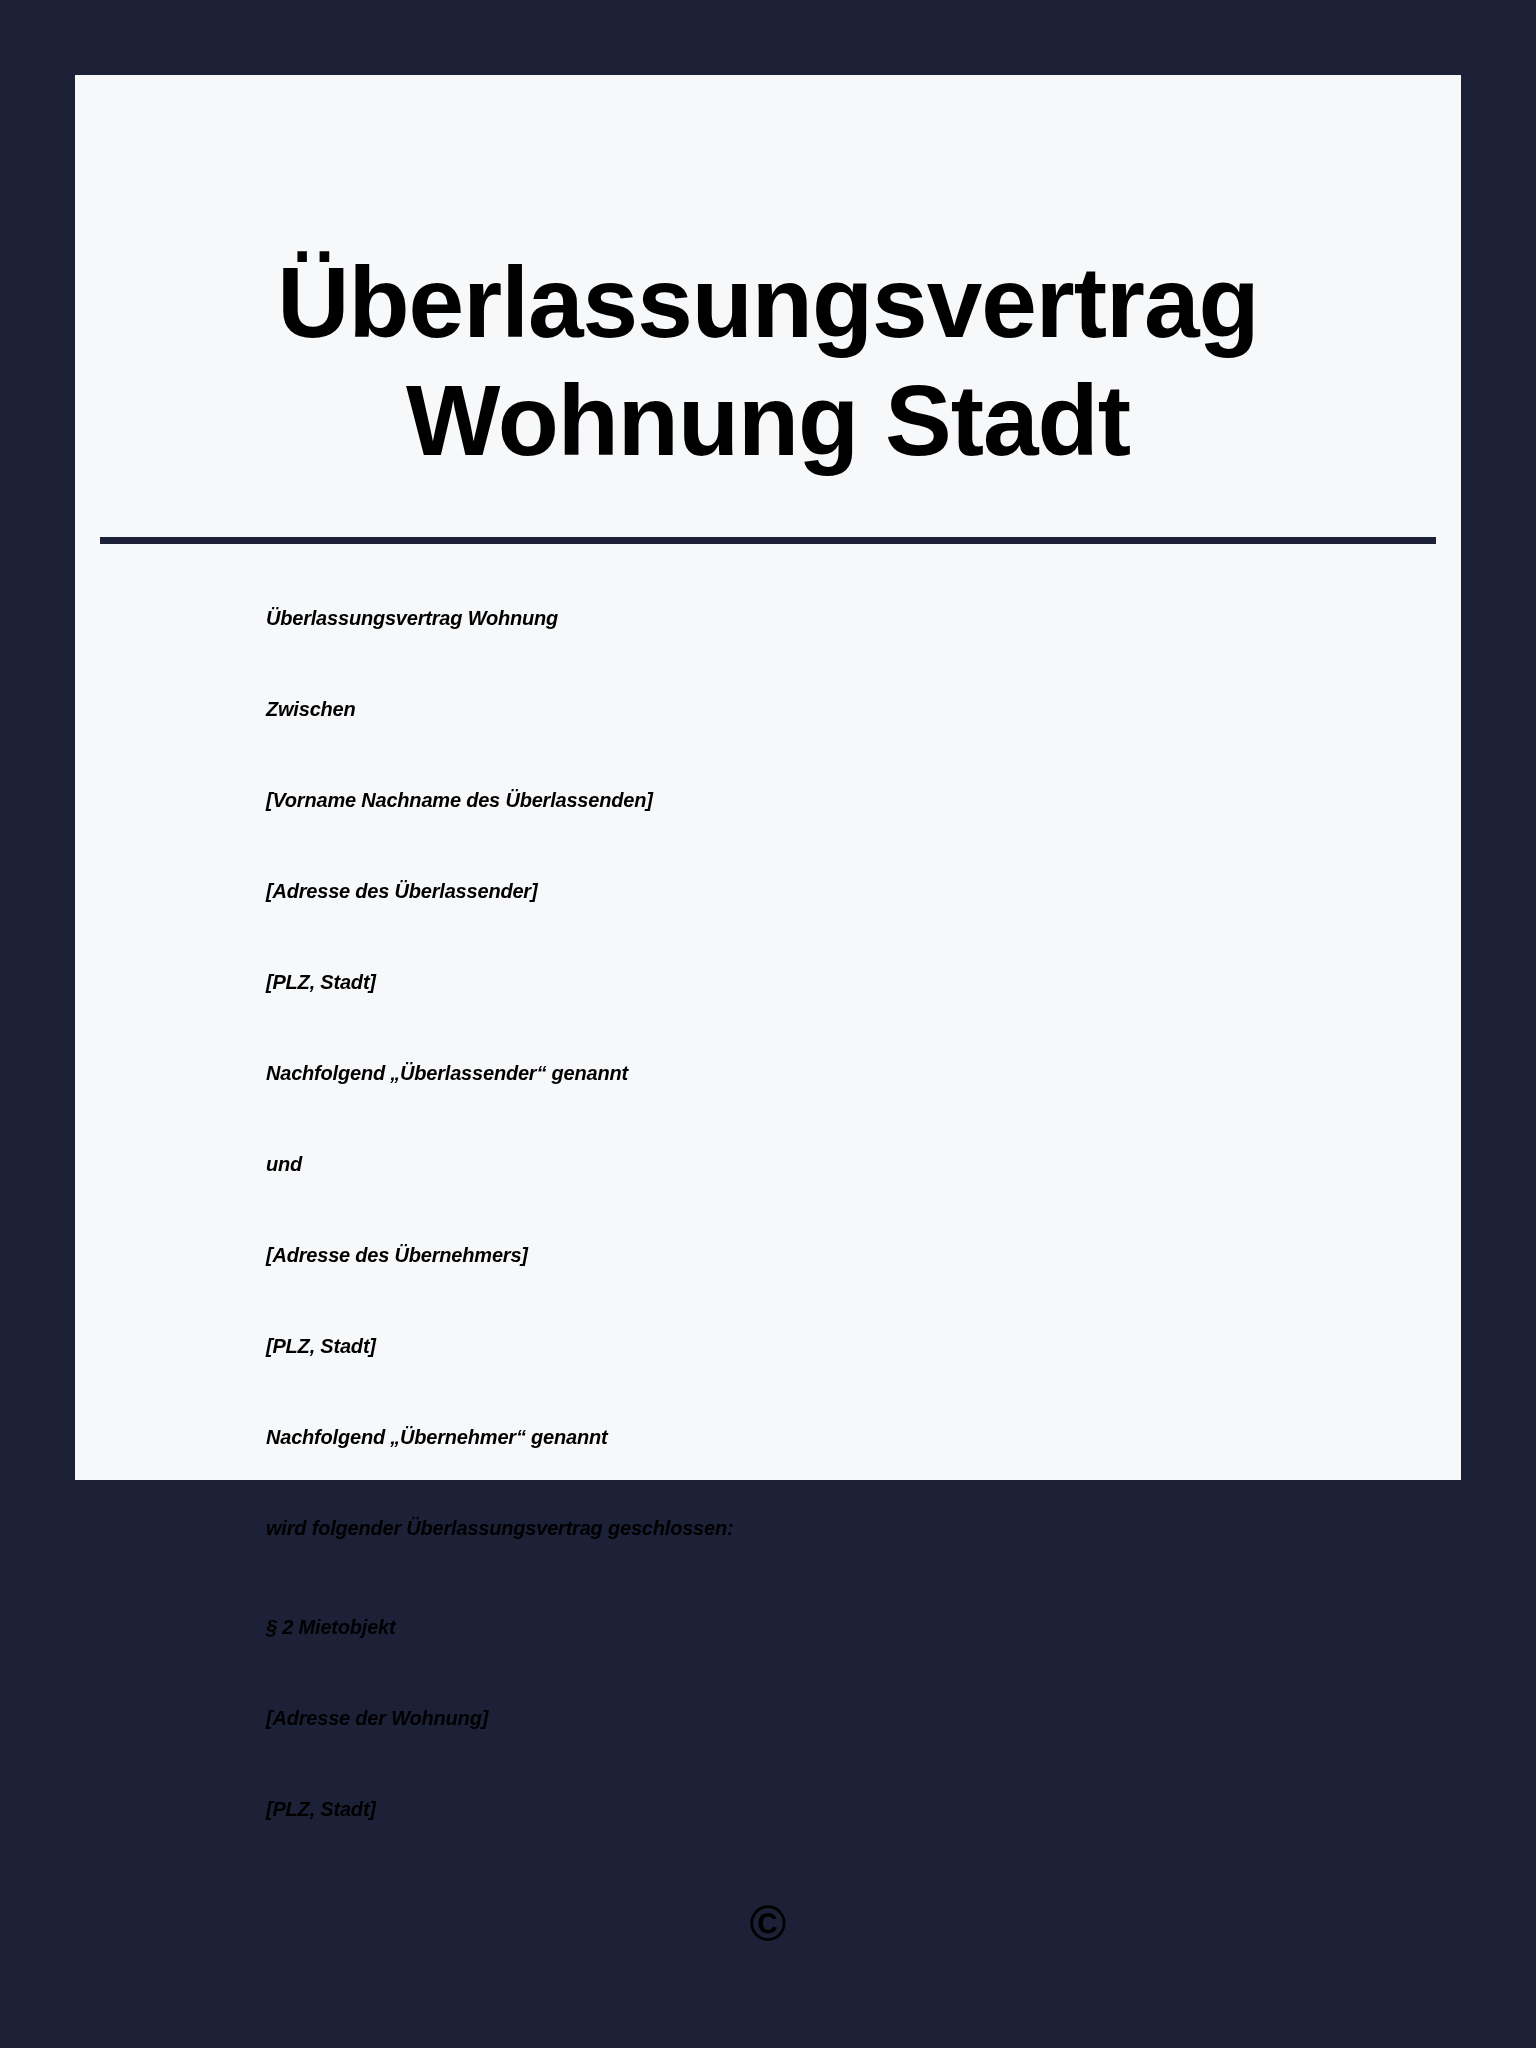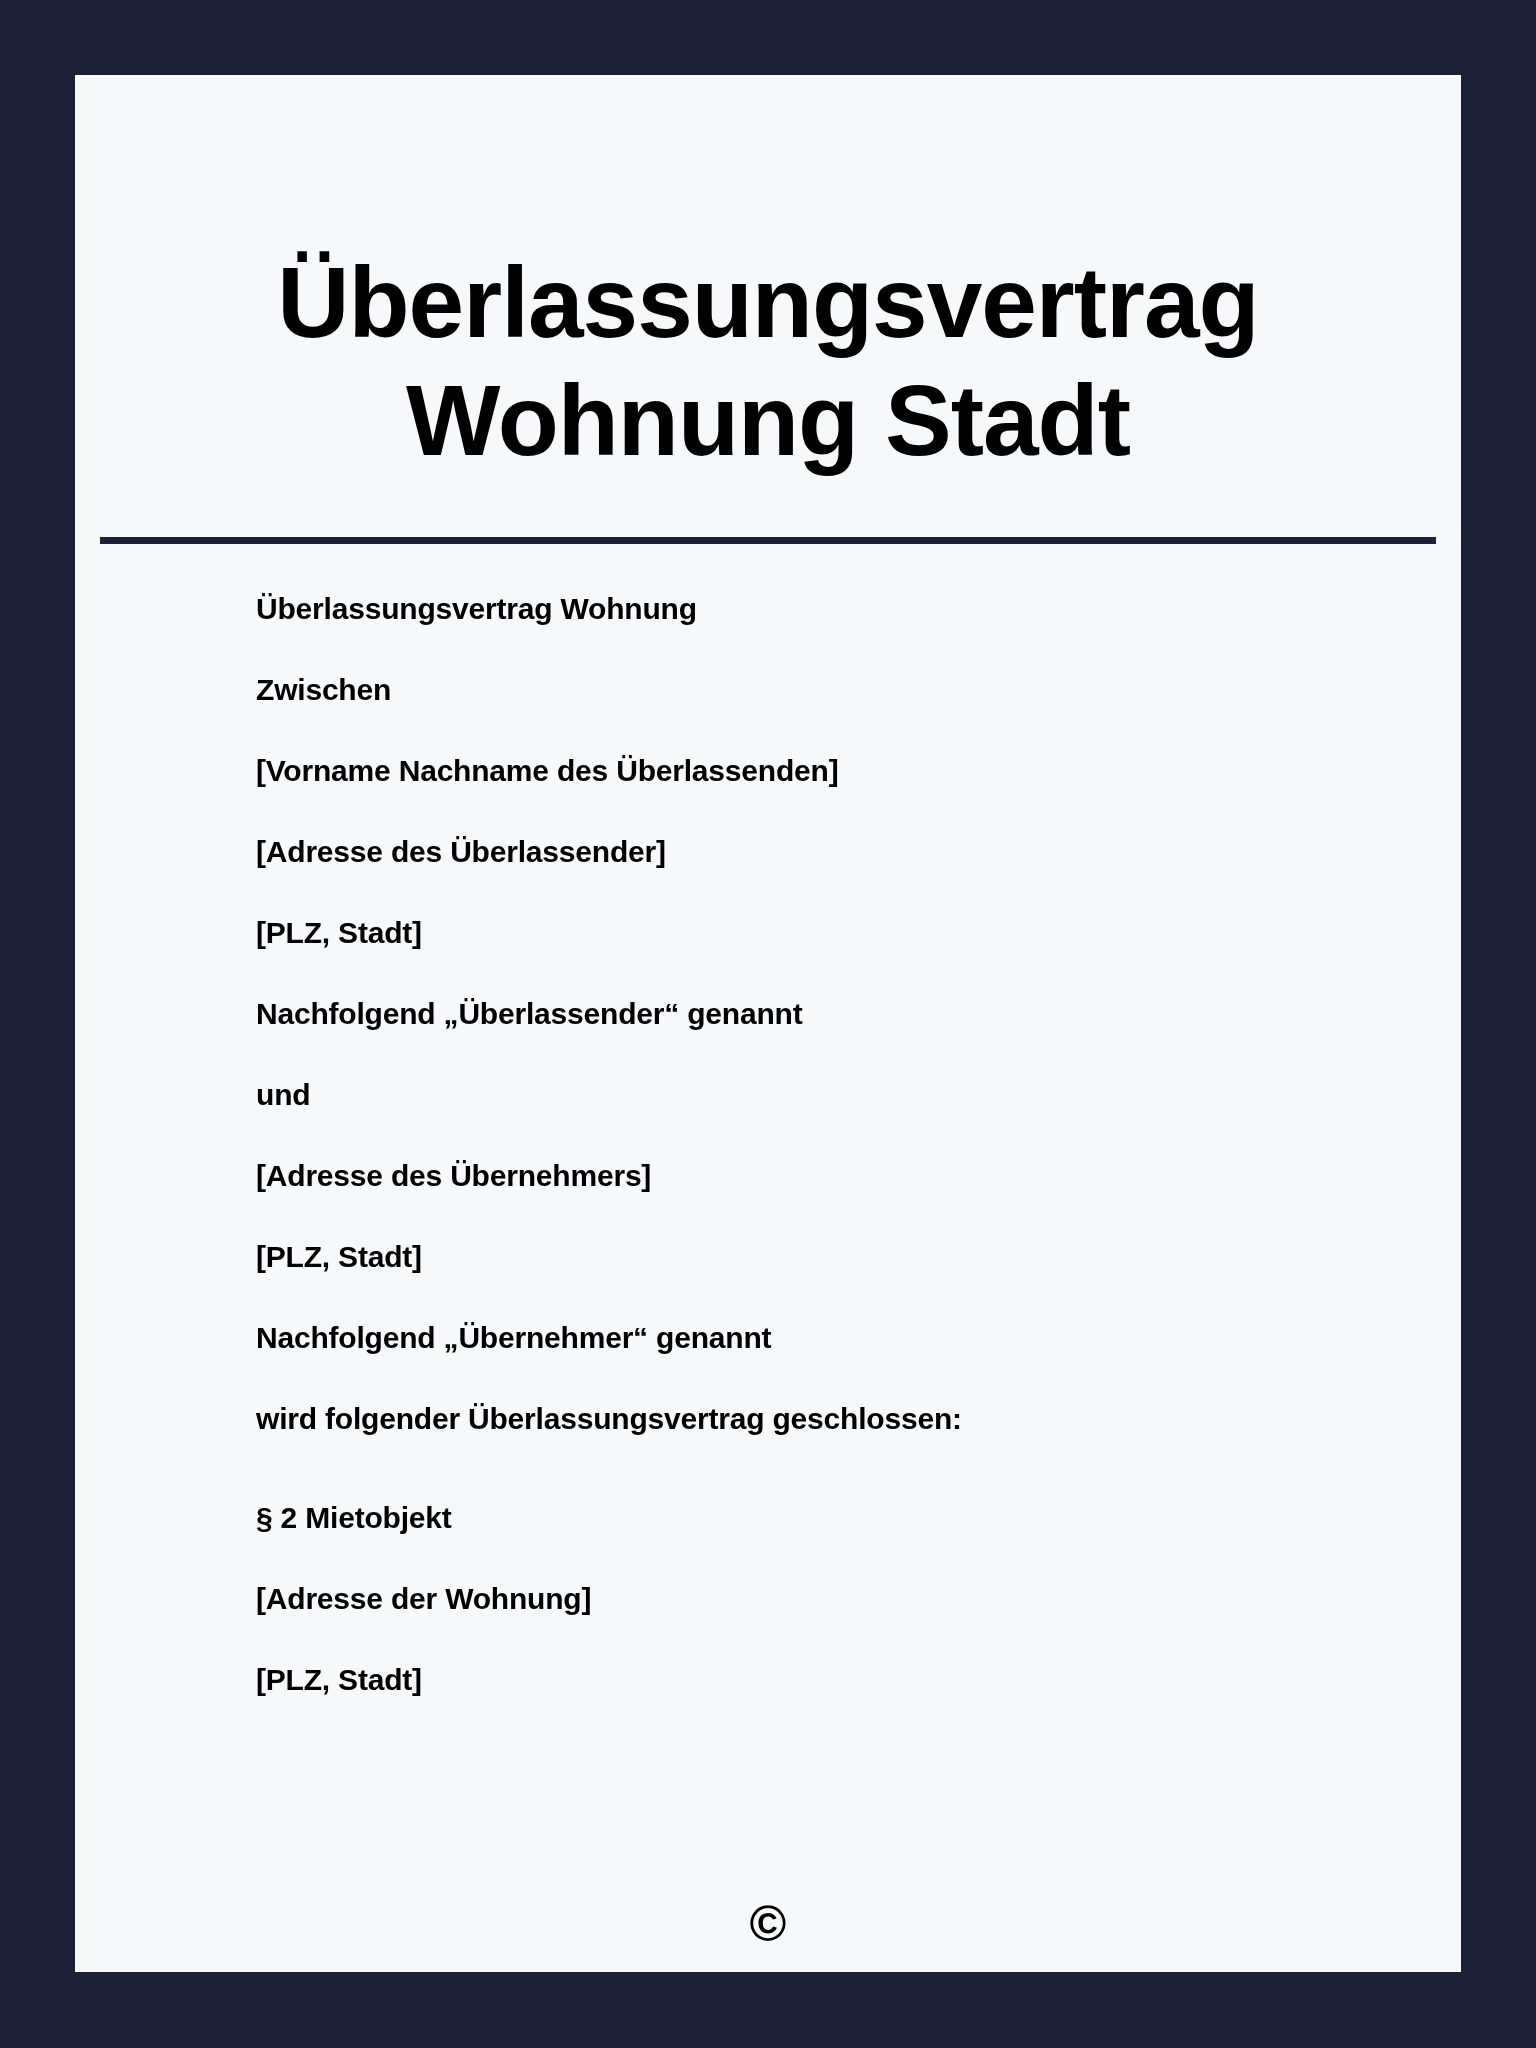--- a/index.html
+++ b/index.html
@@ -12,21 +12,21 @@
   body {
     position: relative;
     background: #1C2138;
     font-family: "Liberation Sans", "DejaVu Sans", sans-serif;
   }
   .paper {
     position: absolute;
     left: 75px;
     top: 75px;
     width: 1386px;
-    height: 1897px;
+    height: 1405px;
     background: #F7F8FA;
   }
   .doc-title {
     position: absolute;
     left: 0;
     top: 168px;
     width: 100%;
     margin: 0;
     text-align: center;
     font-size: 100px;
@@ -44,26 +44,27 @@
     background: #1C2138;
   }
   .doc-body {
     position: absolute;
     left: 175px;
     top: 490px;
     right: 30px;
     color: #000000;
   }
   .doc-body p {
-    margin: 6px;
-    font-size: 30px;
+    margin: 16px;
+    font-size: 20px;
     line-height: 75px;
     font-weight: 700;
     letter-spacing: -0.2px;
     white-space: nowrap;
+    font-style: italic;
   }
   .doc-body p.section-gap {
     margin-top: 24px;
   }
   .footer-copyright {
     position: absolute;
     left: 0;
     top: 1824px;
     width: 100%;
     text-align: center;

